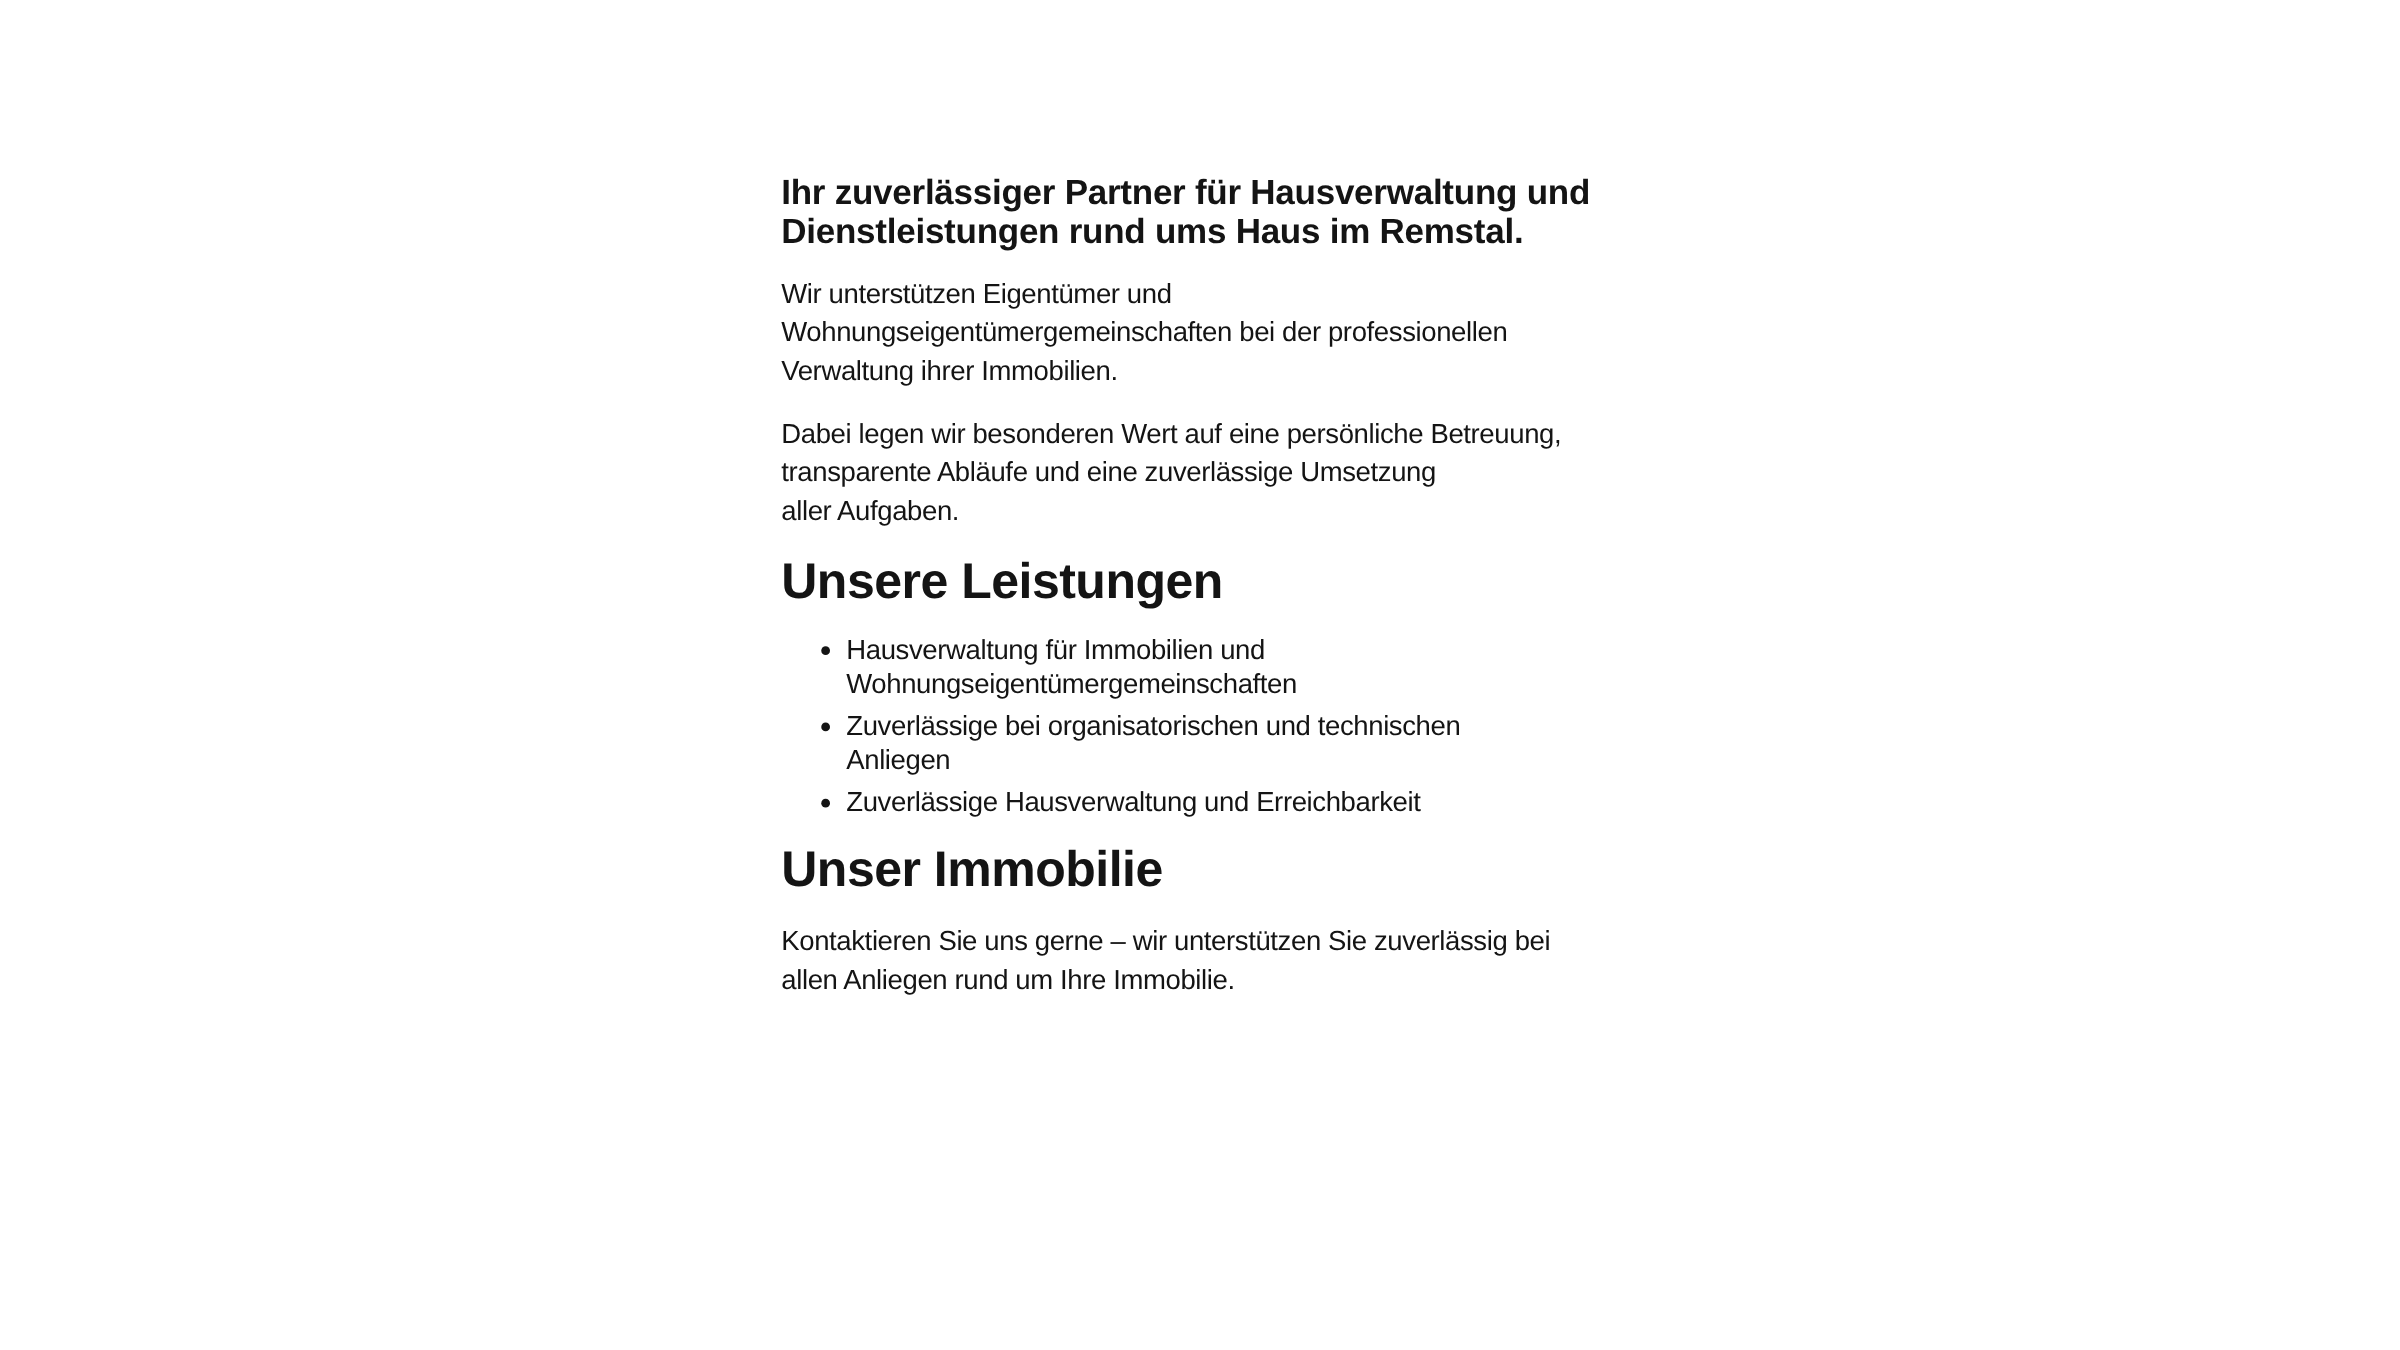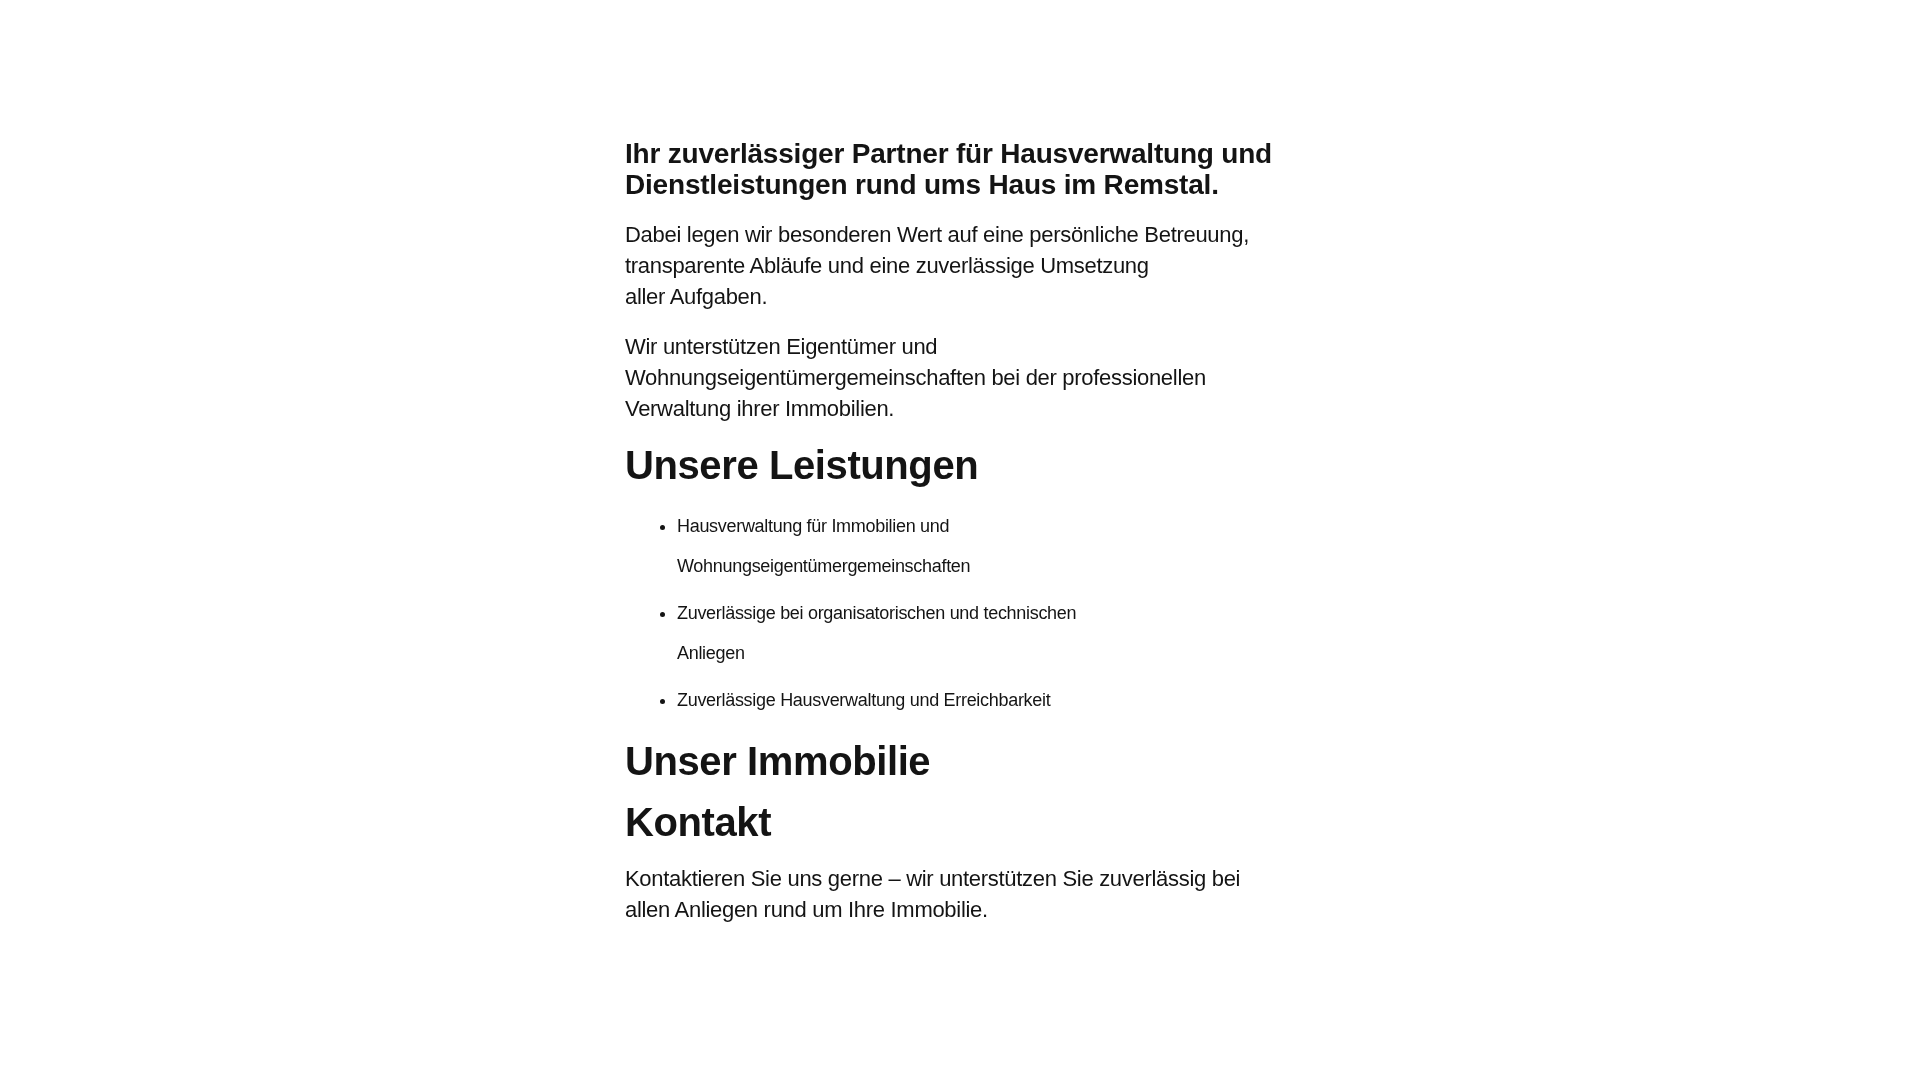--- a/index.html
+++ b/index.html
@@ -50,56 +50,55 @@
     line-height: 40px;
     letter-spacing: -0.4px;
     margin: 21px 0 21px 0;
   }
   ul.service-list {
     margin: 0;
     padding: 0 0 0 52px;
     list-style-type: disc;
   }
   ul.service-list li {
-    font-size: 18px;
+    font-size: 22px;
     font-weight: 400;
-    line-height: 40px;
+    line-height: 27px;
     letter-spacing: -0.3px;
     margin: 0 0 7px 0;
     white-space: pre-line;
   }
 </style>
 </head>
 <body style="background: rgb(255, 255, 255); color: rgb(20, 20, 20);">
 
 <main class="content">
 
 
   <div class="tagline">Ihr zuverlässiger Partner für Hausverwaltung und
 Dienstleistungen rund ums Haus im Remstal.</div>
 
+  <p class="body-text">Wir unterstützen Eigentümer und
+Wohnungseigentümergemeinschaften bei der professionellen
+Verwaltung ihrer Immobilien.</p>
+
   <p class="body-text">Dabei legen wir besonderen Wert auf eine persönliche Betreuung,
 transparente Abläufe und eine zuverlässige Umsetzung
 aller Aufgaben.</p>
-
-  <p class="body-text">Wir unterstützen Eigentümer und
-Wohnungseigentümergemeinschaften bei der professionellen
-Verwaltung ihrer Immobilien.</p>
 
   <h2 class="section-heading">Unsere Leistungen</h2>
 
   <ul class="service-list">
     <li>Hausverwaltung für Immobilien und
 Wohnungseigentümergemeinschaften</li>
     <li>Zuverlässige bei organisatorischen und technischen
 Anliegen</li>
     <li>Zuverlässige Hausverwaltung und Erreichbarkeit</li>
   </ul>
 
   <h2 class="section-heading">Unser Immobilie</h2>
 
 
-  <h2 class="section-heading">Kontakt</h2>
 
   <p class="body-text">Kontaktieren Sie uns gerne – wir unterstützen Sie zuverlässig bei
 allen Anliegen rund um Ihre Immobilie.</p>
 
 </main>
 
 </body></html>

